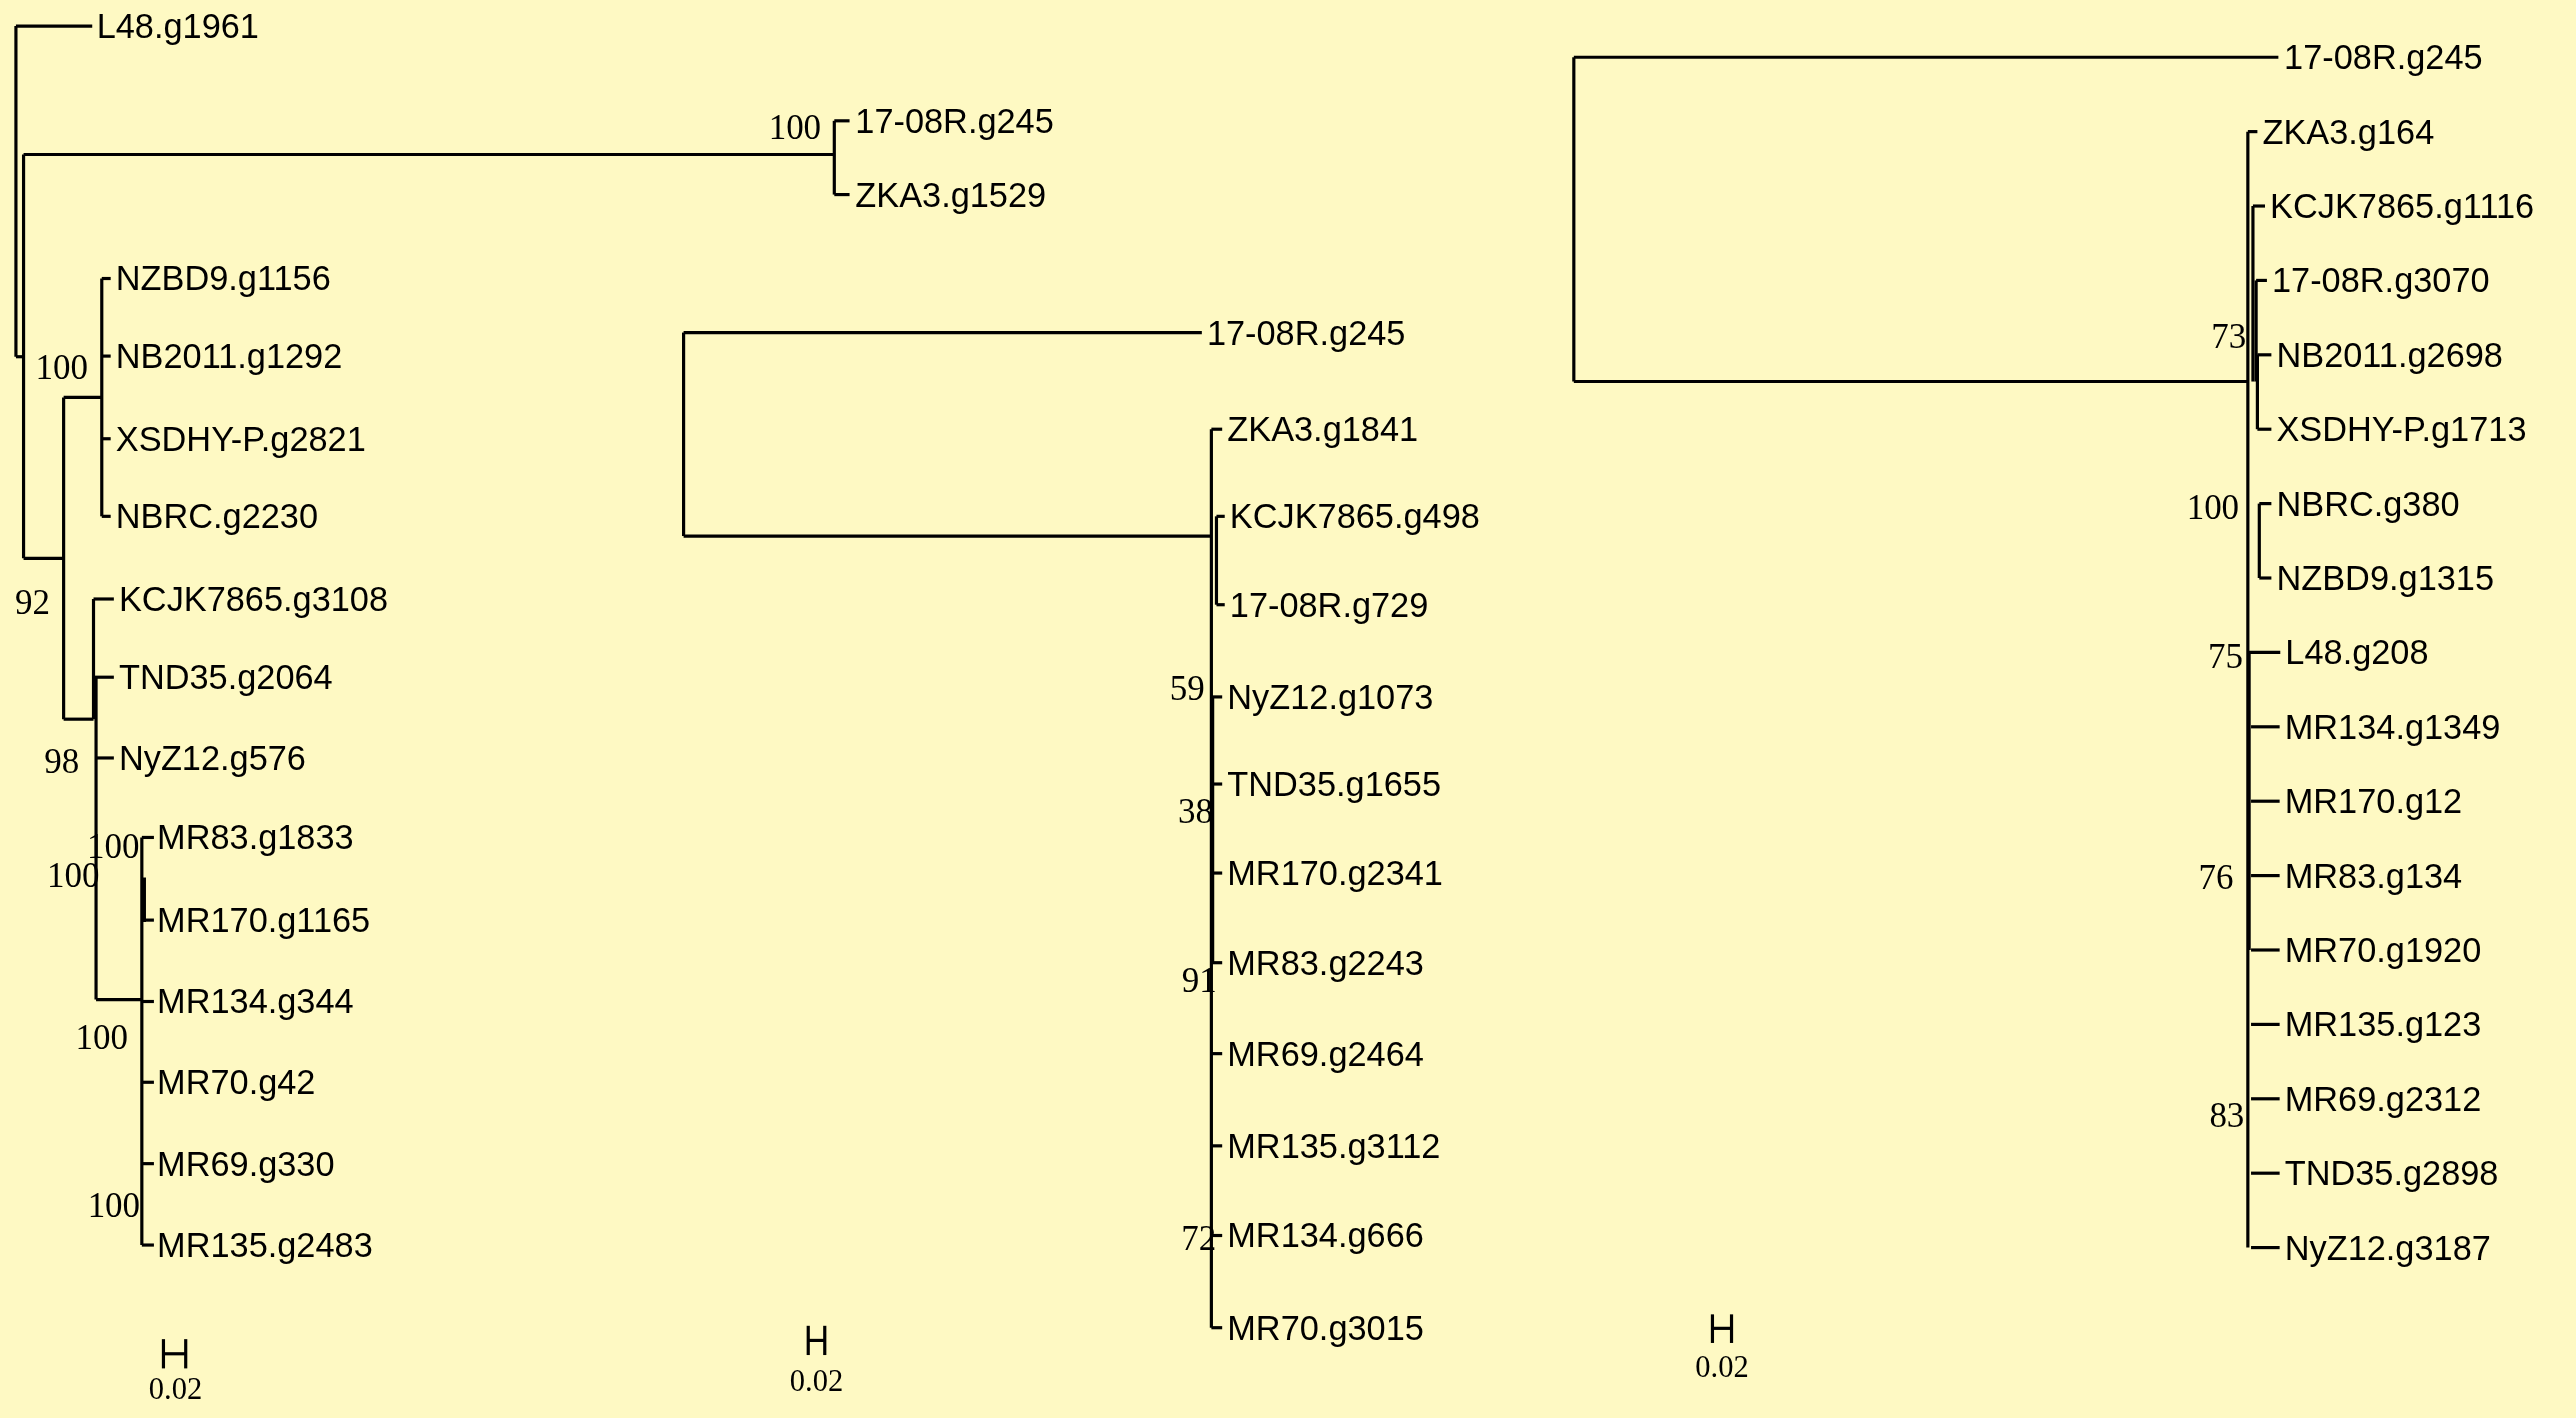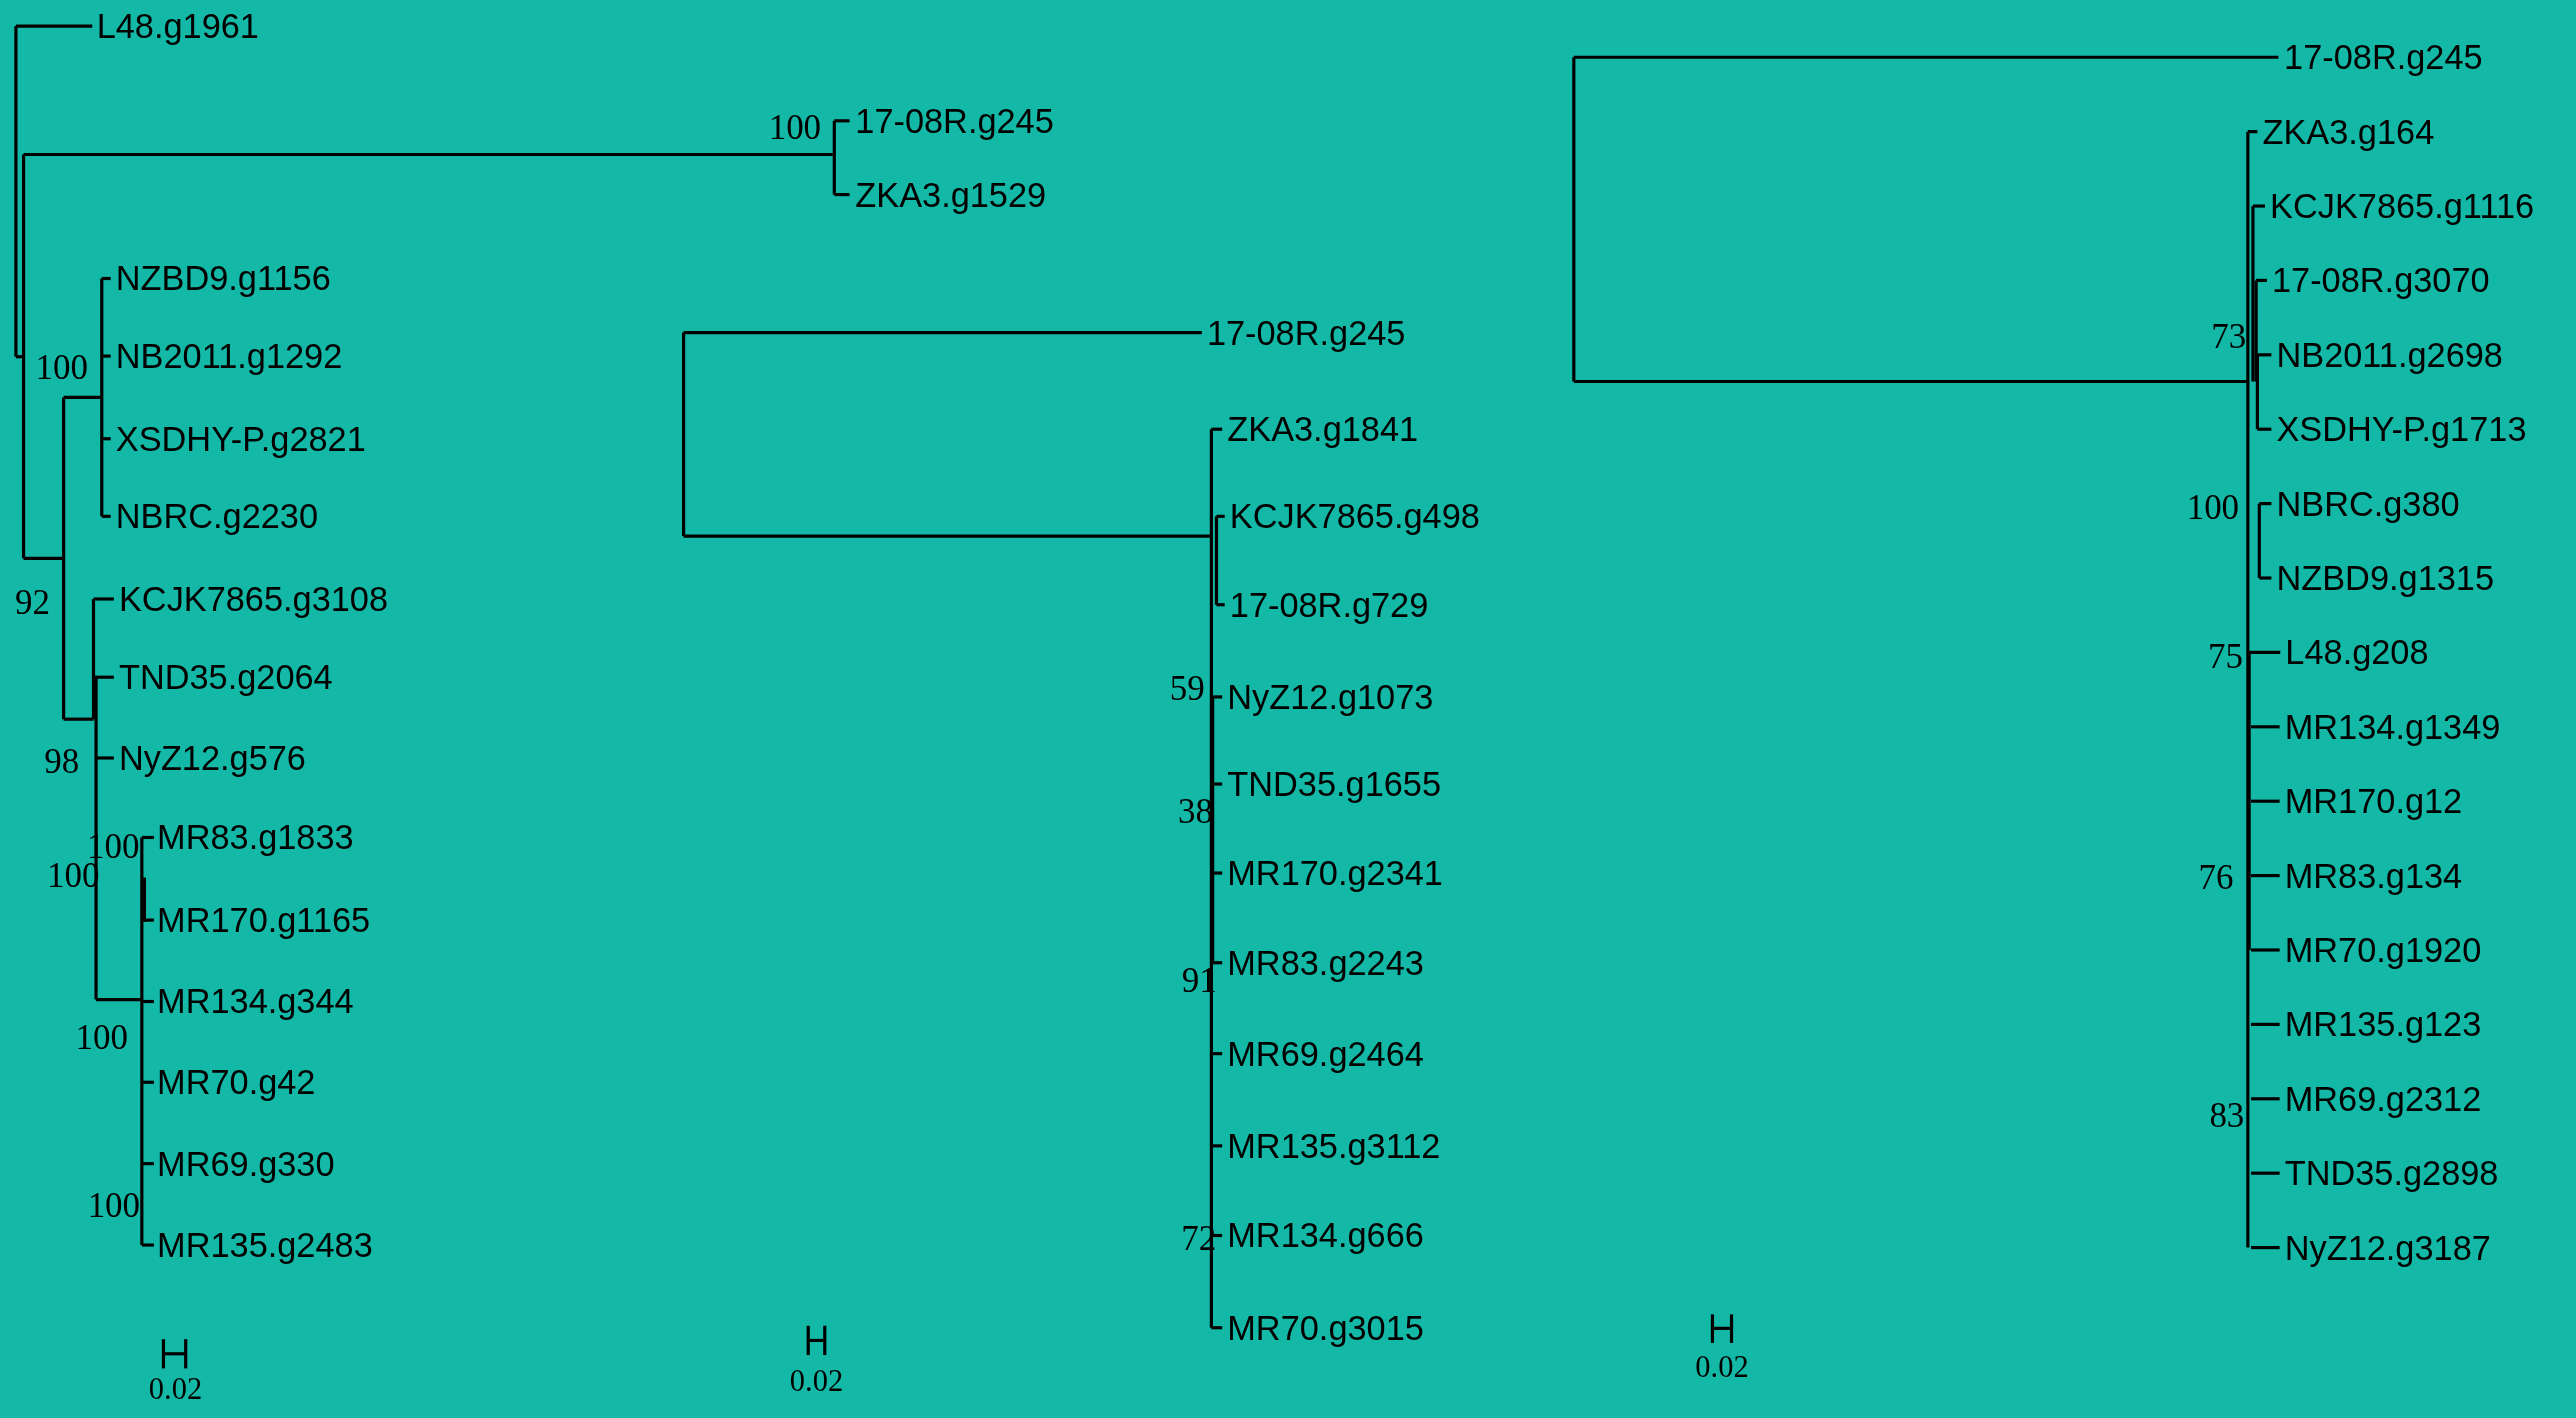--- a/index.html
+++ b/index.html
@@ -1,16 +1,16 @@
 <!DOCTYPE html>
 <html style="font-size:10.2px"><head>
 <meta charset="utf-8">
 <style>
   html,body{margin:0;padding:0;background:#ffffff;}
-  #canvas{position:relative;width:2576px;height:1418px;background:#14b8a6;overflow:hidden;}
+  #canvas{position:relative;width:2576px;height:1418px;background:#fef9c3;overflow:hidden;}
   svg{display:block;}
   line{stroke:#000000;stroke-width:5;}
   text{font-family:"Liberation Sans",sans-serif;font-size:54px;fill:#000000;}
   text.taxon{dominant-baseline:central;}
   text.bs{font-family:"Liberation Serif",serif;font-size:55px;text-anchor:middle;dominant-baseline:central;}
   text.scalelbl{font-family:"Liberation Serif",serif;font-size:48px;text-anchor:middle;dominant-baseline:central;}
 </style>
 </head>
 <body>
 

